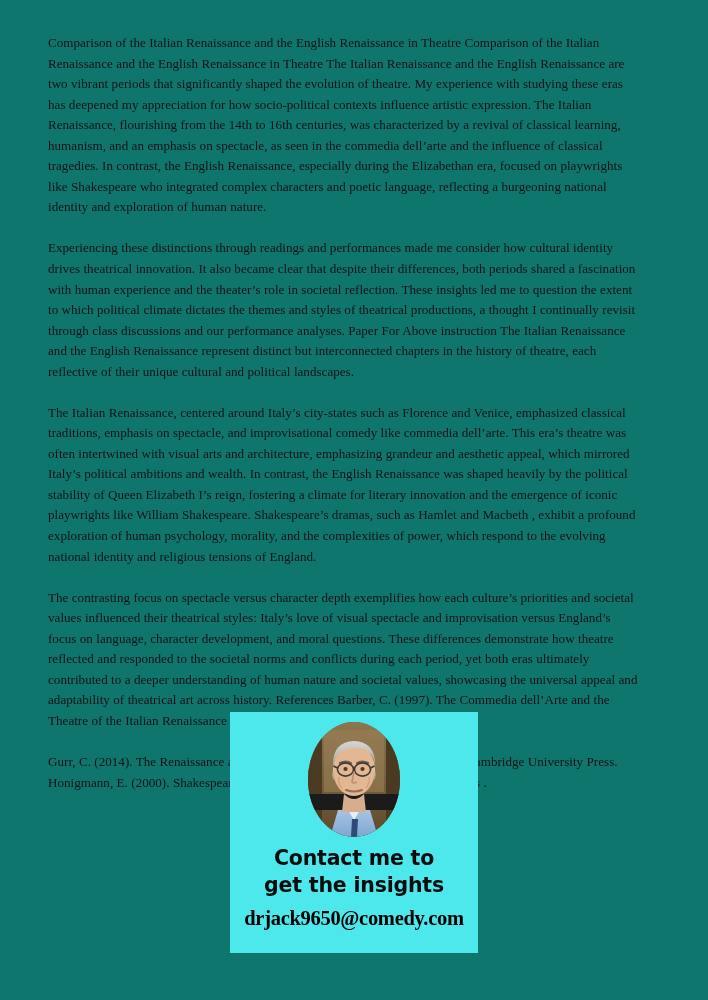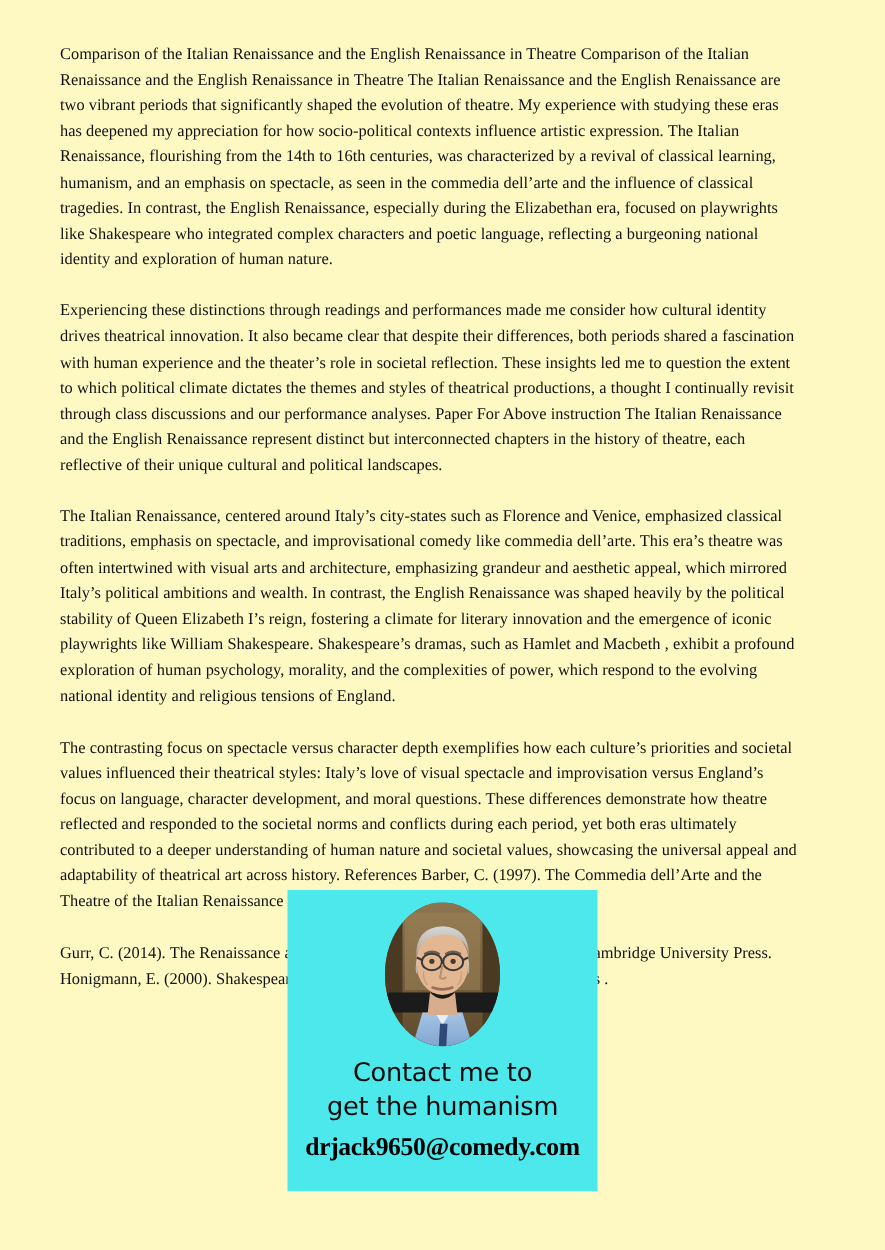--- a/index.html
+++ b/index.html
@@ -12,21 +12,21 @@
     height: 1000px;
     position: relative;
     overflow: hidden;
     font-family: "Liberation Serif", "DejaVu Serif", serif;
     color: #000000;
   }
 
   #page {
     position: absolute;
     inset: 0;
-    background: #fef9c3;
+    background: #0f766e;
   }
 
   #doc-body {
     position: absolute;
     left: 48px;
     top: 33px;
     width: 592px;
   }
 
   .para {
@@ -61,21 +61,21 @@
     height: 115px;
     border-radius: 50% / 50%;
     overflow: hidden;
     position: relative;
     background: #6d5b3f;
   }
   #avatar svg { display: block; width: 100%; height: 100%; }
 
   .contact-line {
     font-family: "DejaVu Sans", "Liberation Sans", sans-serif;
-    font-weight: normal;
+    font-weight: bold;
     font-size: 20.5px;
     line-height: 27px;
     color: #0b0b0b;
     text-align: center;
     letter-spacing: -0.2px;
     white-space: nowrap;
   }
   #contact-line-1 { margin-top: 8px; }
   #contact-email {
     font-family: "Liberation Serif", "DejaVu Serif", serif;
@@ -145,18 +145,18 @@
           <path d="M62.5 46 L66.5 44"></path>
         </g>
         <path d="M46 50 L44 60 Q46 62 48.5 60" stroke="#bb8f6e" stroke-width="1.6" fill="none" stroke-linecap="round"></path>
         <path d="M38 68 Q46 71 54 68" stroke="#9c6b5a" stroke-width="2" fill="none" stroke-linecap="round"></path>
         <path d="M31 55 Q30 62 34 66" stroke="#cfa07f" stroke-width="1.2" fill="none"></path>
         <path d="M61 55 Q62 62 58 66" stroke="#cfa07f" stroke-width="1.2" fill="none"></path>
       </svg>
     </div>
 
     <div class="contact-line" id="contact-line-1">Contact me to</div>
-    <div class="contact-line" id="contact-line-2">get the humanism</div>
+    <div class="contact-line" id="contact-line-2">get the insights</div>
     <div id="contact-email">drjack9650@comedy.com</div>
 
   </div>
 
 </div>
 
 </body></html>

